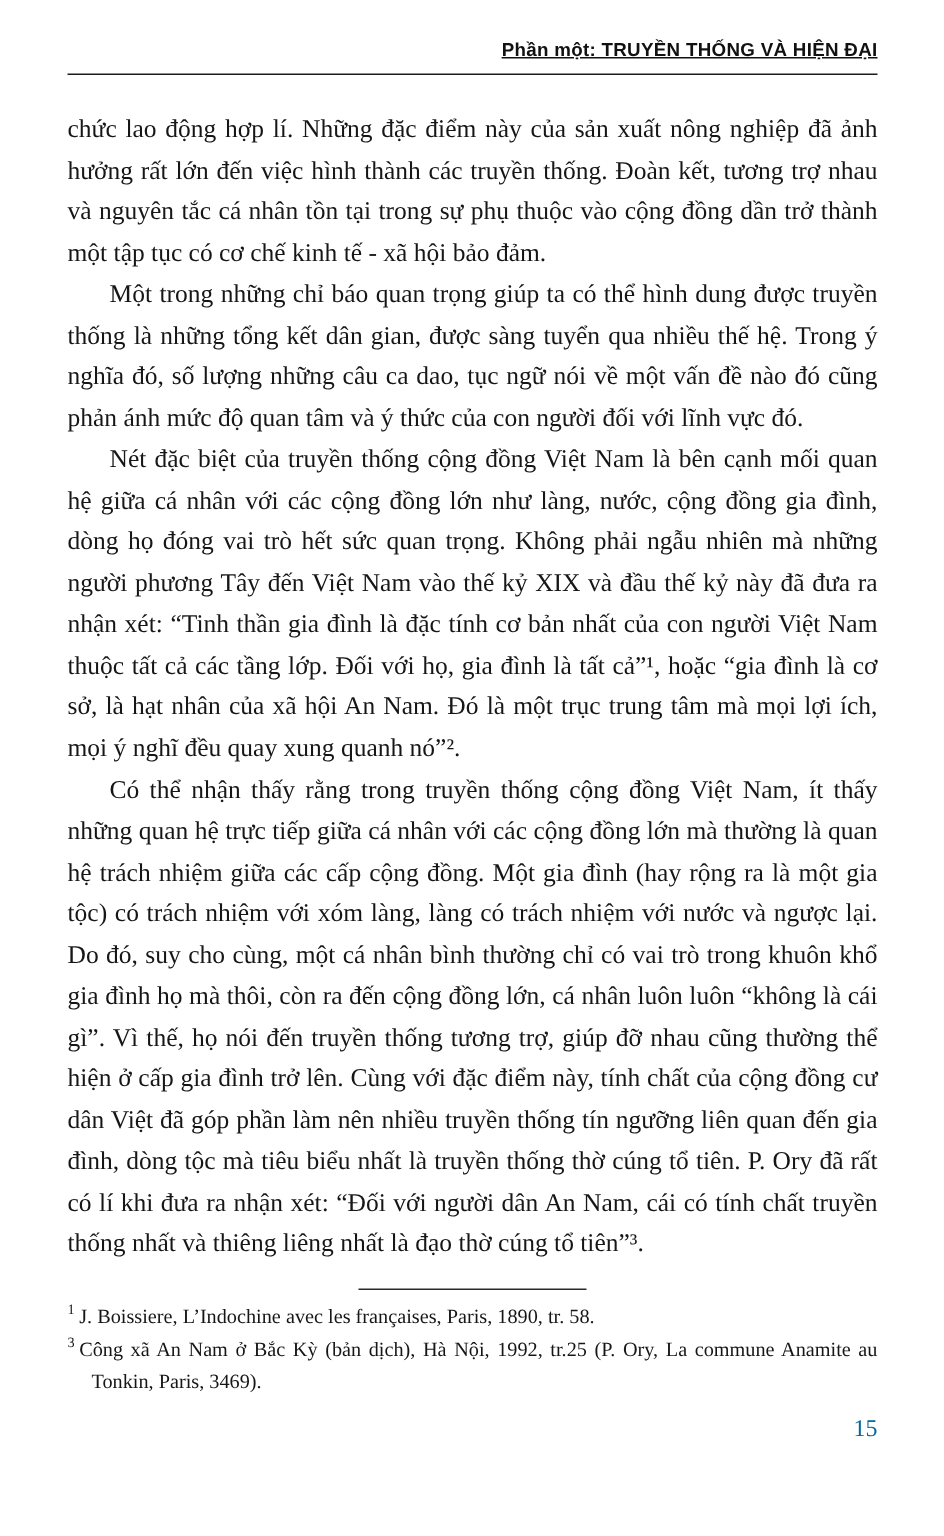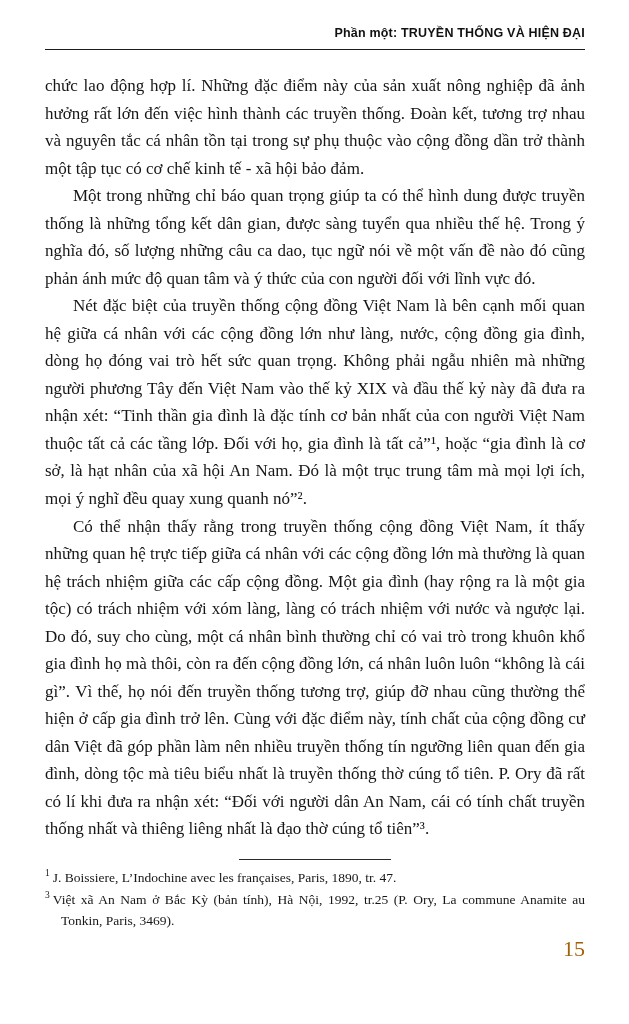--- a/index.html
+++ b/index.html
@@ -21,20 +21,21 @@
   }
   .running-head {
     text-align: right;
     font-family: "Liberation Sans", "DejaVu Sans", sans-serif;
     font-weight: 700;
     font-size: 12.5px;
     letter-spacing: 0.2px;
     color: #111111;
     padding-bottom: 9px;
     border-bottom: 1.6px solid #1c1c1c;
+    text-decoration: underline;
   }
   .body-text {
     margin-top: 22px;
     font-size: 17px;
     line-height: 1.62;
     text-align: justify;
   }
   .body-text p {
     margin: 0;
   }
@@ -62,40 +63,40 @@
     font-size: 9.5px;
     line-height: 0;
     margin-right: 3px;
   }
   .italic {
   }
   .page-number {
     position: absolute;
     right: 44px;
     bottom: 62px;
-    font-size: 22px;
-    color: #a16207;
+    font-size: 16px;
+    color: #0369a1;
   }
 </style>
 </head>
 <body>
 
 <div class="page">
 
   <div class="running-head">Phần một: TRUYỀN THỐNG VÀ HIỆN ĐẠI</div>
 
   <div class="body-text">
     <p>chức lao động hợp lí. Những đặc điểm này của sản xuất nông nghiệp đã ảnh hưởng rất lớn đến việc hình thành các truyền thống. Đoàn kết, tương trợ nhau và nguyên tắc cá nhân tồn tại trong sự phụ thuộc vào cộng đồng dần trở thành một tập tục có cơ chế kinh tế - xã hội bảo đảm.</p>
     <p class="indent">Một trong những chỉ báo quan trọng giúp ta có thể hình dung được truyền thống là những tổng kết dân gian, được sàng tuyển qua nhiều thế hệ. Trong ý nghĩa đó, số lượng những câu ca dao, tục ngữ nói về một vấn đề nào đó cũng phản ánh mức độ quan tâm và ý thức của con người đối với lĩnh vực đó.</p>
     <p class="indent">Nét đặc biệt của truyền thống cộng đồng Việt Nam là bên cạnh mối quan hệ giữa cá nhân với các cộng đồng lớn như làng, nước, cộng đồng gia đình, dòng họ đóng vai trò hết sức quan trọng. Không phải ngẫu nhiên mà những người phương Tây đến Việt Nam vào thế kỷ XIX và đầu thế kỷ này đã đưa ra nhận xét: “Tinh thần gia đình là đặc tính cơ bản nhất của con người Việt Nam thuộc tất cả các tầng lớp. Đối với họ, gia đình là tất cả”¹, hoặc “gia đình là cơ sở, là hạt nhân của xã hội An Nam. Đó là một trục trung tâm mà mọi lợi ích, mọi ý nghĩ đều quay xung quanh nó”².</p>
     <p class="indent">Có thể nhận thấy rằng trong truyền thống cộng đồng Việt Nam, ít thấy những quan hệ trực tiếp giữa cá nhân với các cộng đồng lớn mà thường là quan hệ trách nhiệm giữa các cấp cộng đồng. Một gia đình (hay rộng ra là một gia tộc) có trách nhiệm với xóm làng, làng có trách nhiệm với nước và ngược lại. Do đó, suy cho cùng, một cá nhân bình thường chỉ có vai trò trong khuôn khổ gia đình họ mà thôi, còn ra đến cộng đồng lớn, cá nhân luôn luôn “không là cái gì”. Vì thế, họ nói đến truyền thống tương trợ, giúp đỡ nhau cũng thường thể hiện ở cấp gia đình trở lên. Cùng với đặc điểm này, tính chất của cộng đồng cư dân Việt đã góp phần làm nên nhiều truyền thống tín ngưỡng liên quan đến gia đình, dòng tộc mà tiêu biểu nhất là truyền thống thờ cúng tổ tiên. P. Ory đã rất có lí khi đưa ra nhận xét: “Đối với người dân An Nam, cái có tính chất truyền thống nhất và thiêng liêng nhất là đạo thờ cúng tổ tiên”³.</p>
   </div>
 
   <hr class="footnote-rule">
 
   <div class="footnotes" id="footnotes">
-      <p class="footnote"><sup>1</sup><span>J. Boissiere, </span><span class="italic">L’Indochine avec les françaises</span><span>, Paris, 1890, tr. 47.</span></p>
-      <p class="footnote"><sup>3</sup><span class="italic">Việt xã An Nam ở Bắc Kỳ</span><span> (bản tính), Hà Nội, 1992, tr.25 (P. Ory, </span><span class="italic">La commune Anamite au Tonkin</span><span>, Paris, 3469).</span></p>
+      <p class="footnote"><sup>1</sup><span>J. Boissiere, </span><span class="italic">L’Indochine avec les françaises</span><span>, Paris, 1890, tr. 58.</span></p>
+      <p class="footnote"><sup>3</sup><span class="italic">Công xã An Nam ở Bắc Kỳ</span><span> (bản dịch), Hà Nội, 1992, tr.25 (P. Ory, </span><span class="italic">La commune Anamite au Tonkin</span><span>, Paris, 3469).</span></p>
     </div>
 
   <div class="page-number">15</div>
 
 </div>
 
 </body></html>

